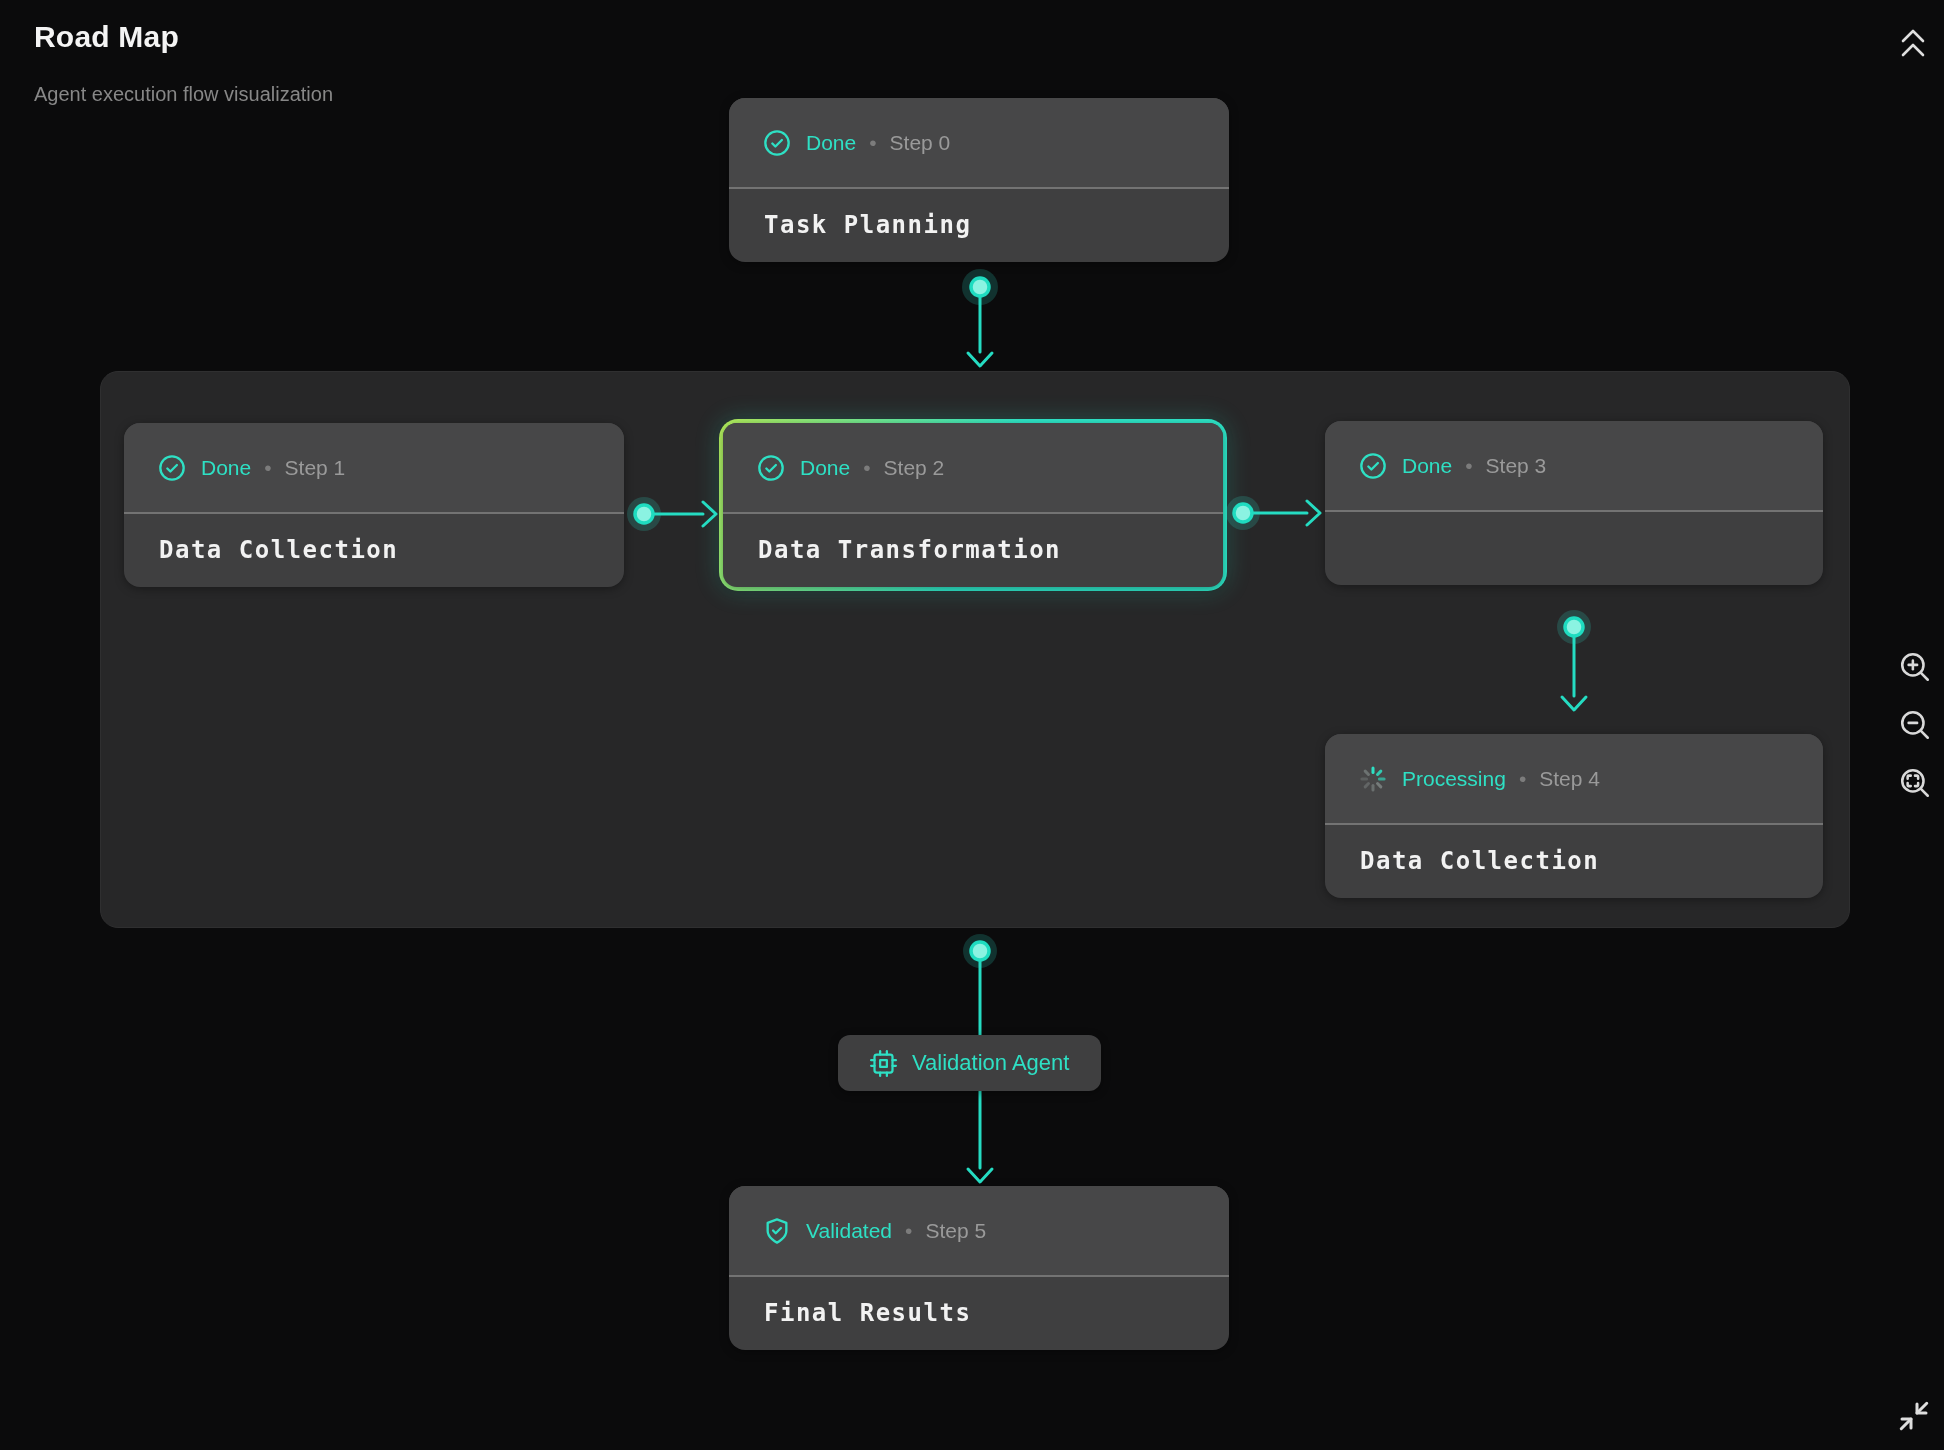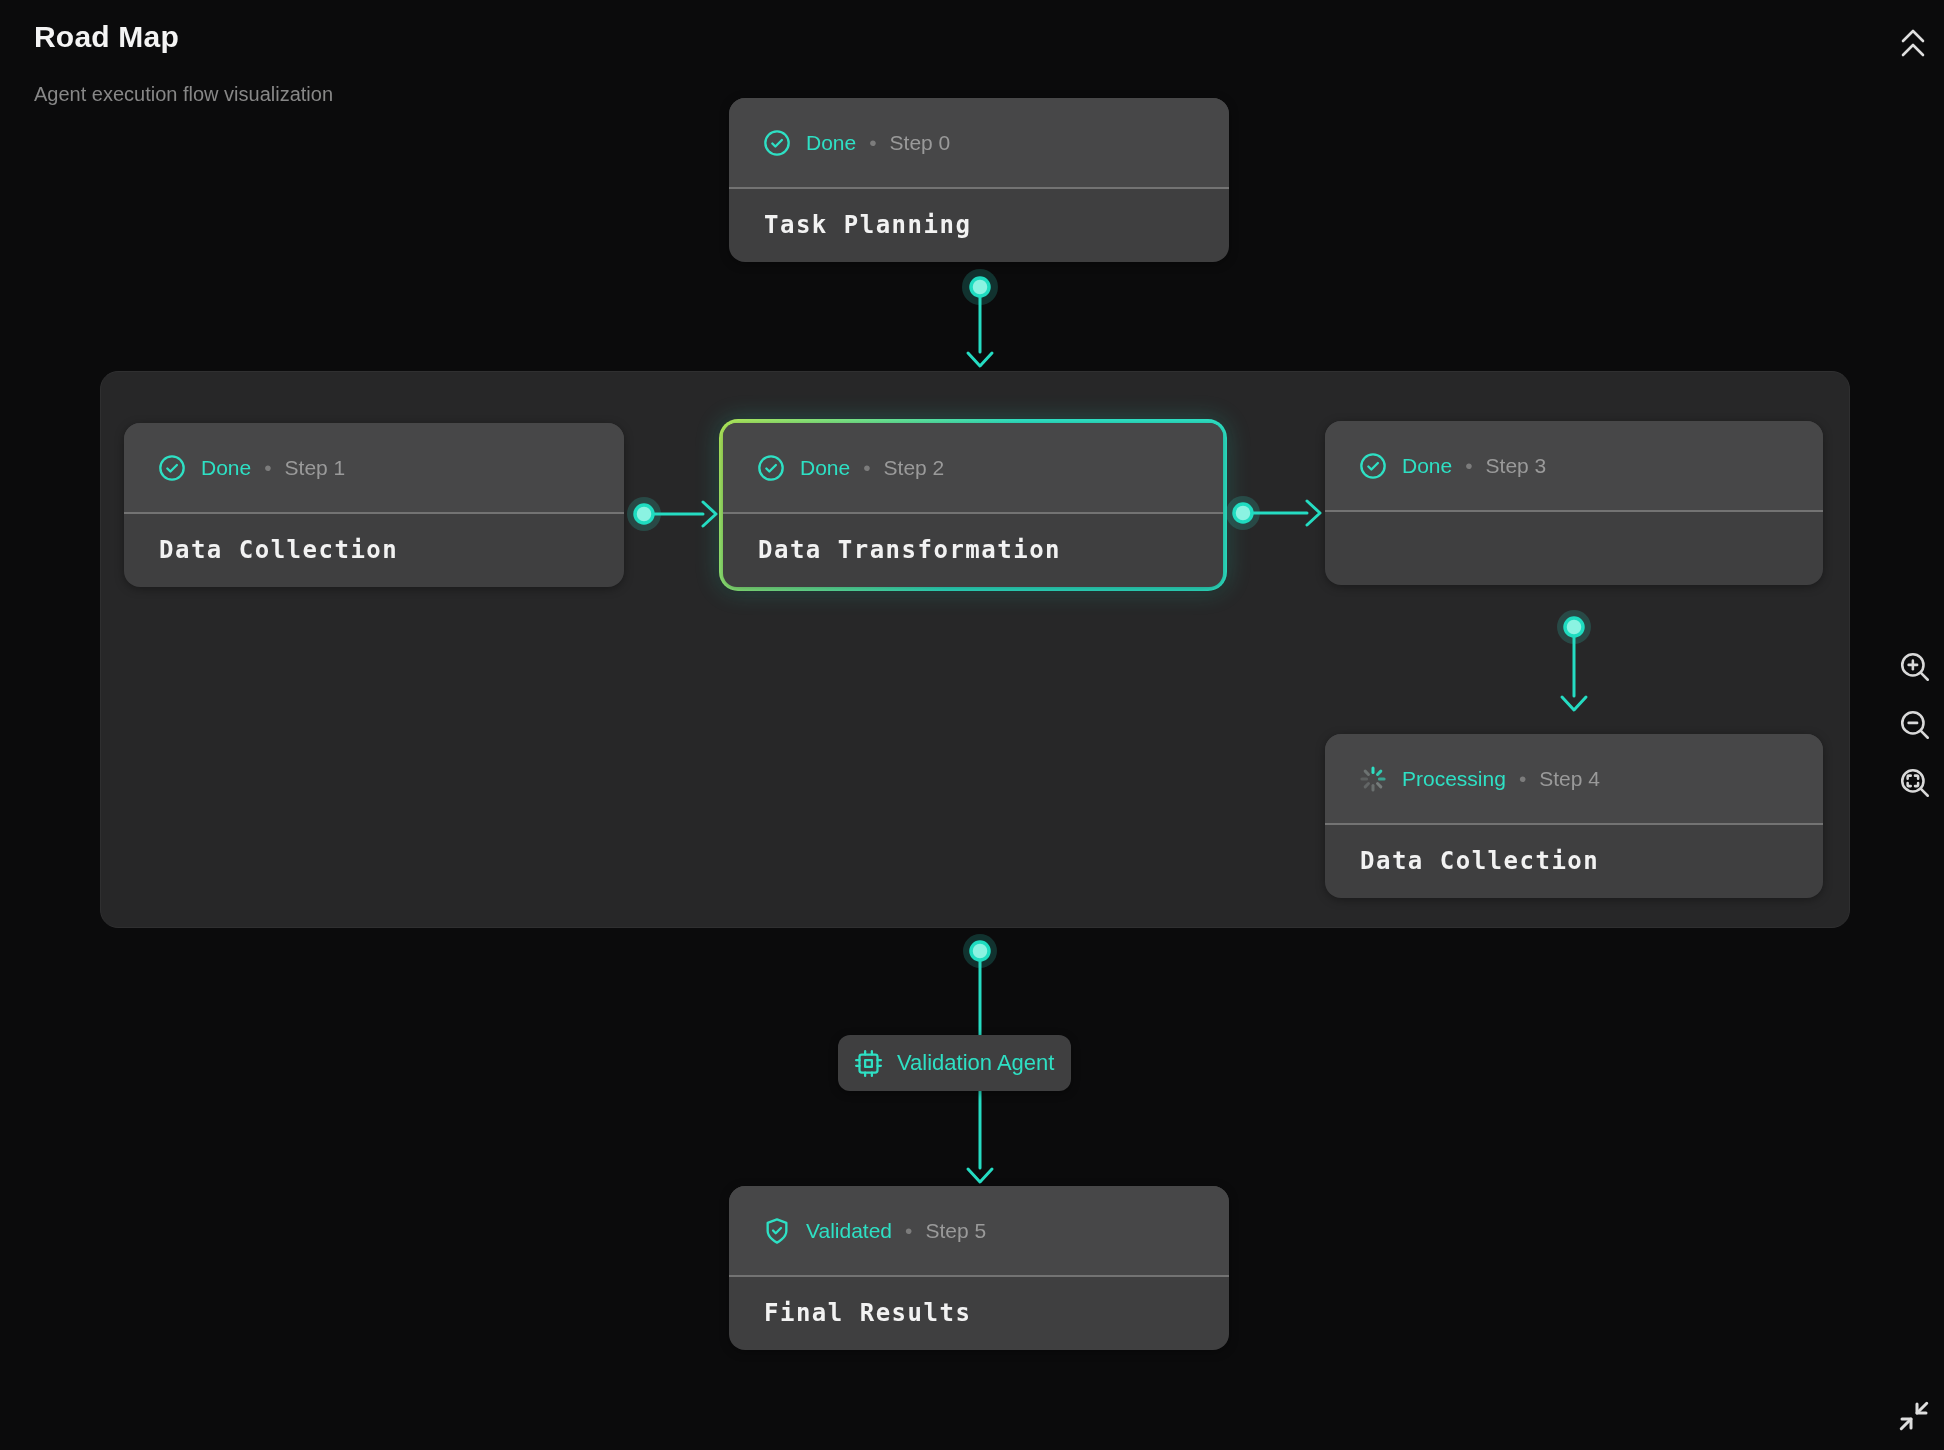--- a/index.html
+++ b/index.html
@@ -68,21 +68,21 @@
     padding: 4px;
     border-radius: 19px;
     background: linear-gradient(115deg, #b4ed5a 0%, #2ee6c8 52%);
     box-shadow: 0 0 24px rgba(46,230,200,.22);
   }
   .node-highlight-wrap .node { position: relative; left: 0; top: 0; border-radius: 14px; }
 
   
   .agent-badge {
     position: absolute; left: 838px; top: 1035px;
-    height: 56px; padding: 0 17px;
+    height: 56px; padding: 0 32px;
     background: #3f3f40;
     border-radius: 12px;
     display: flex; align-items: center; gap: 15px;
     box-shadow: 0 2px 8px rgba(0,0,0,.4);
   }
   .agent-badge svg { width: 27px; height: 27px; }
   .agent-badge-label { font-size: 22px; color: #2ee0c4; font-weight: 500; white-space: nowrap; }
 
   
   .connector-layer { position: absolute; inset: 0; pointer-events: none; }

